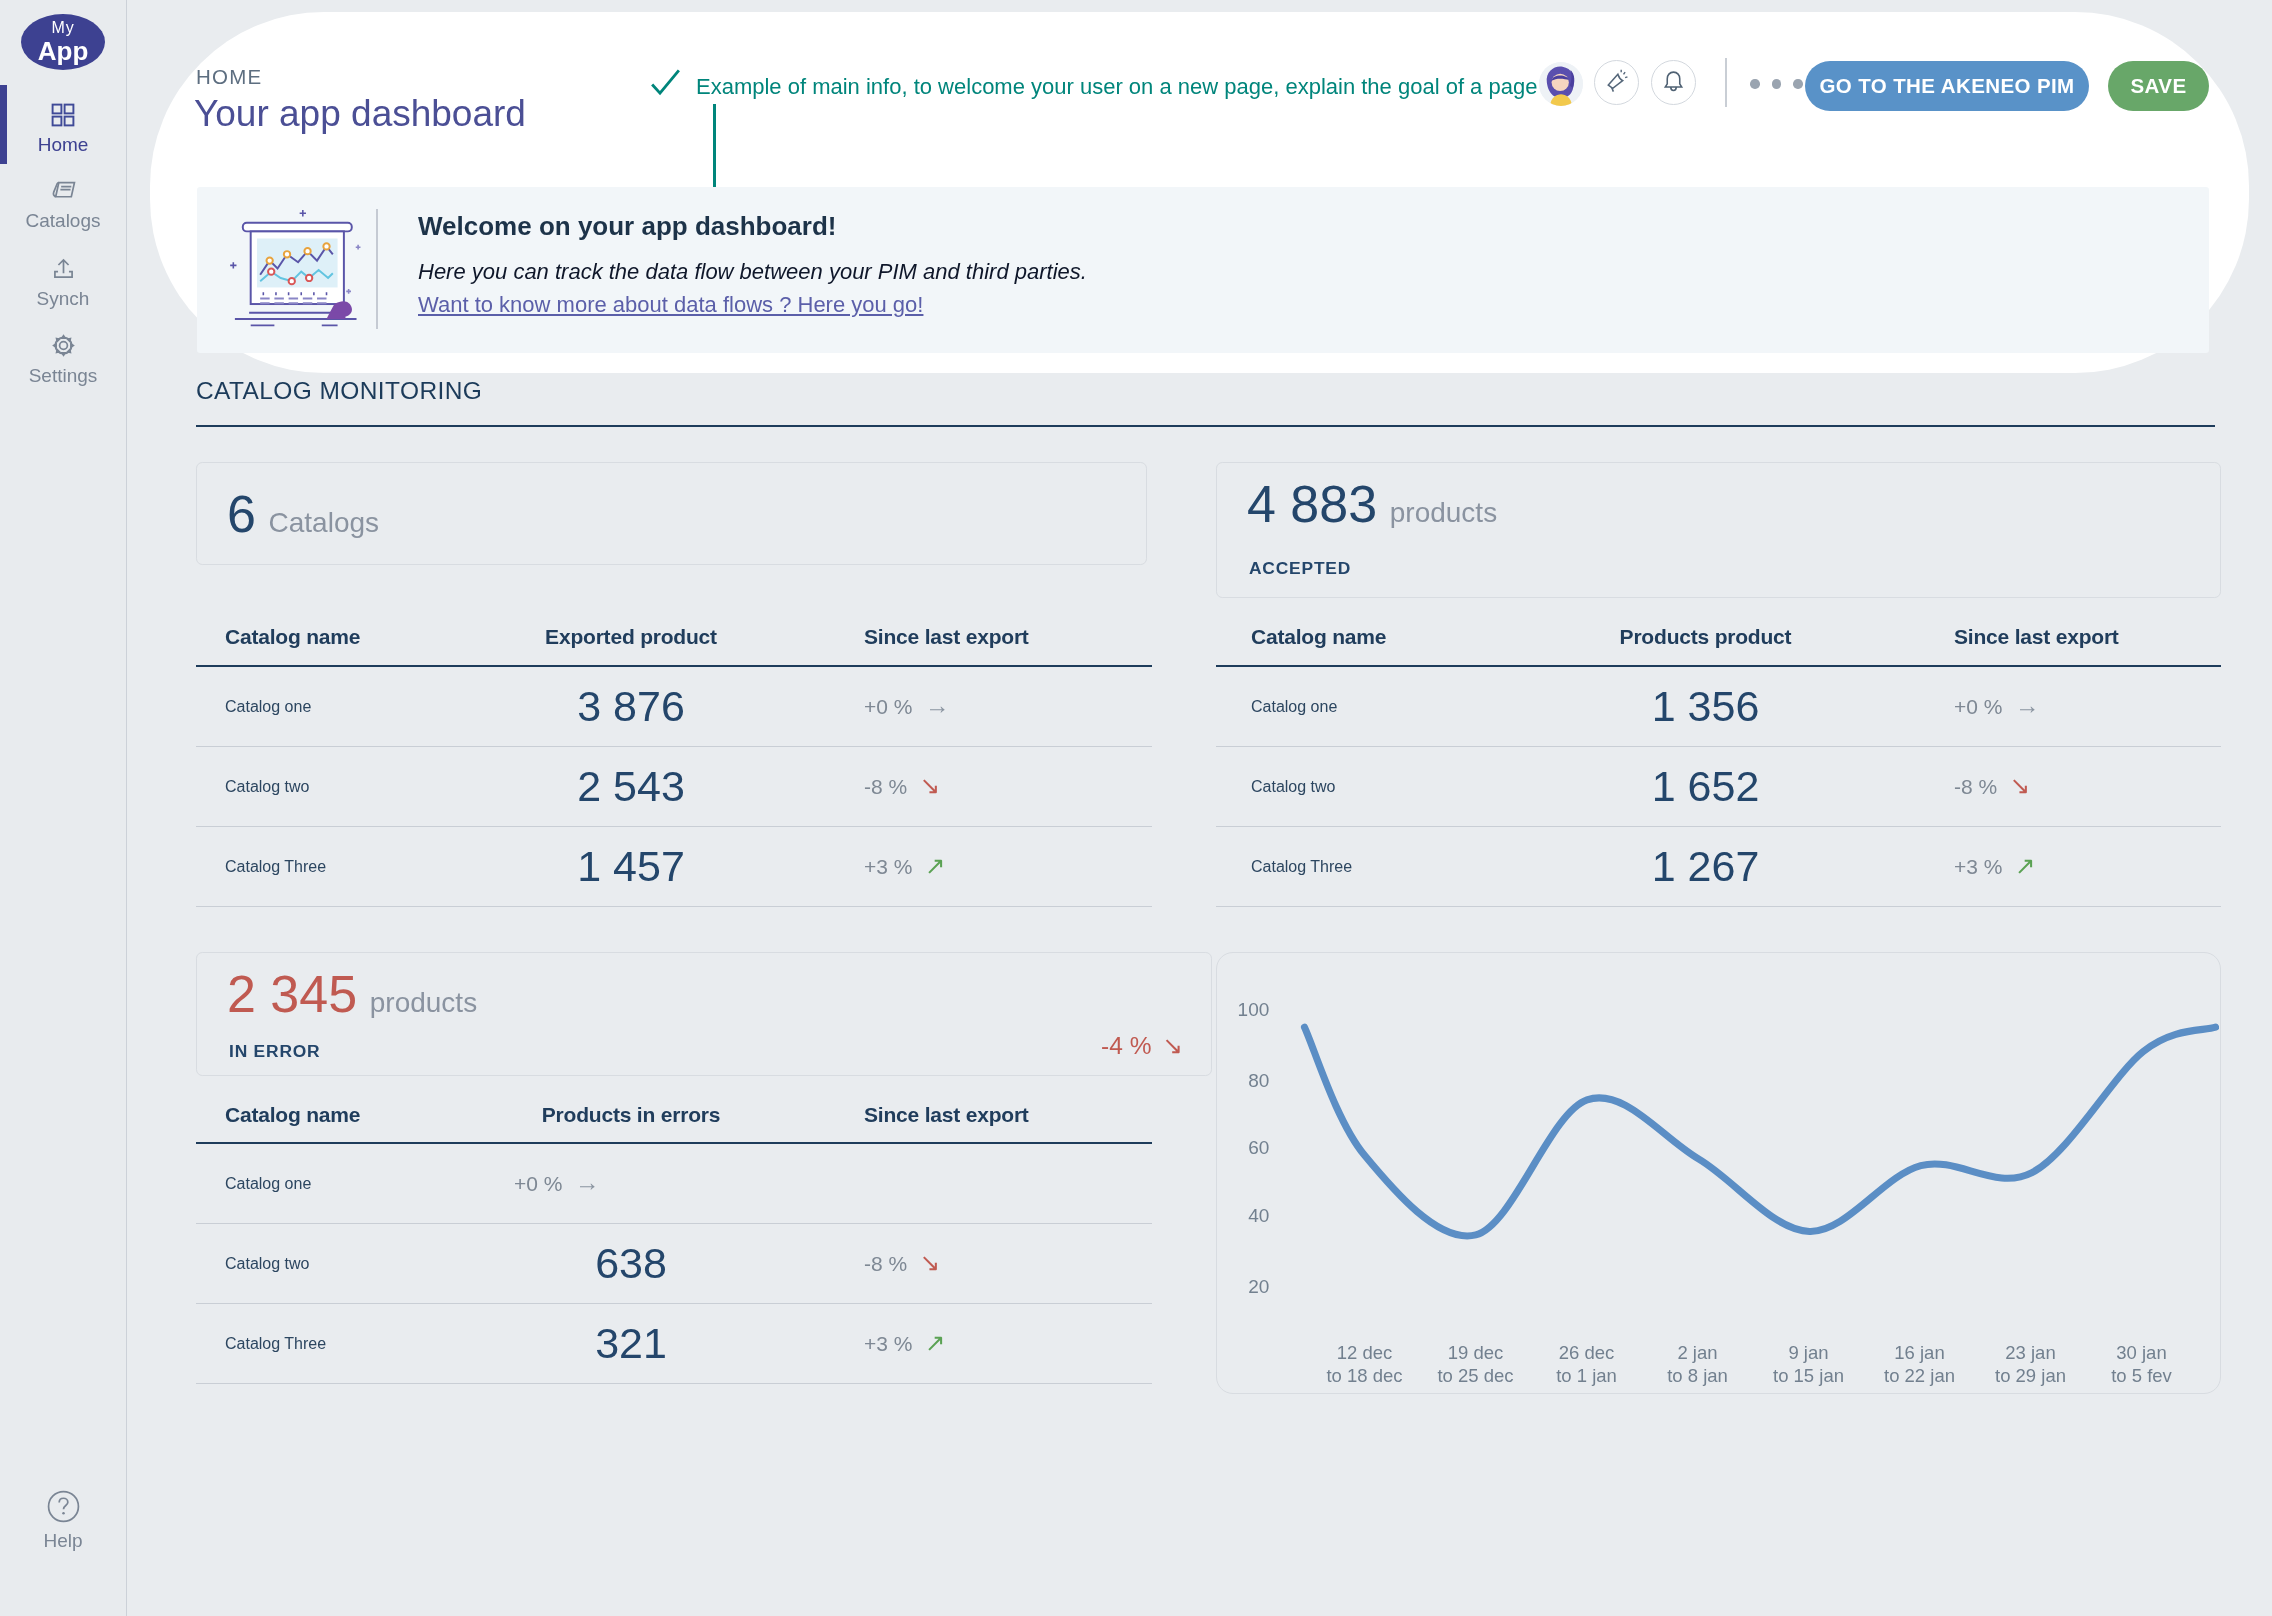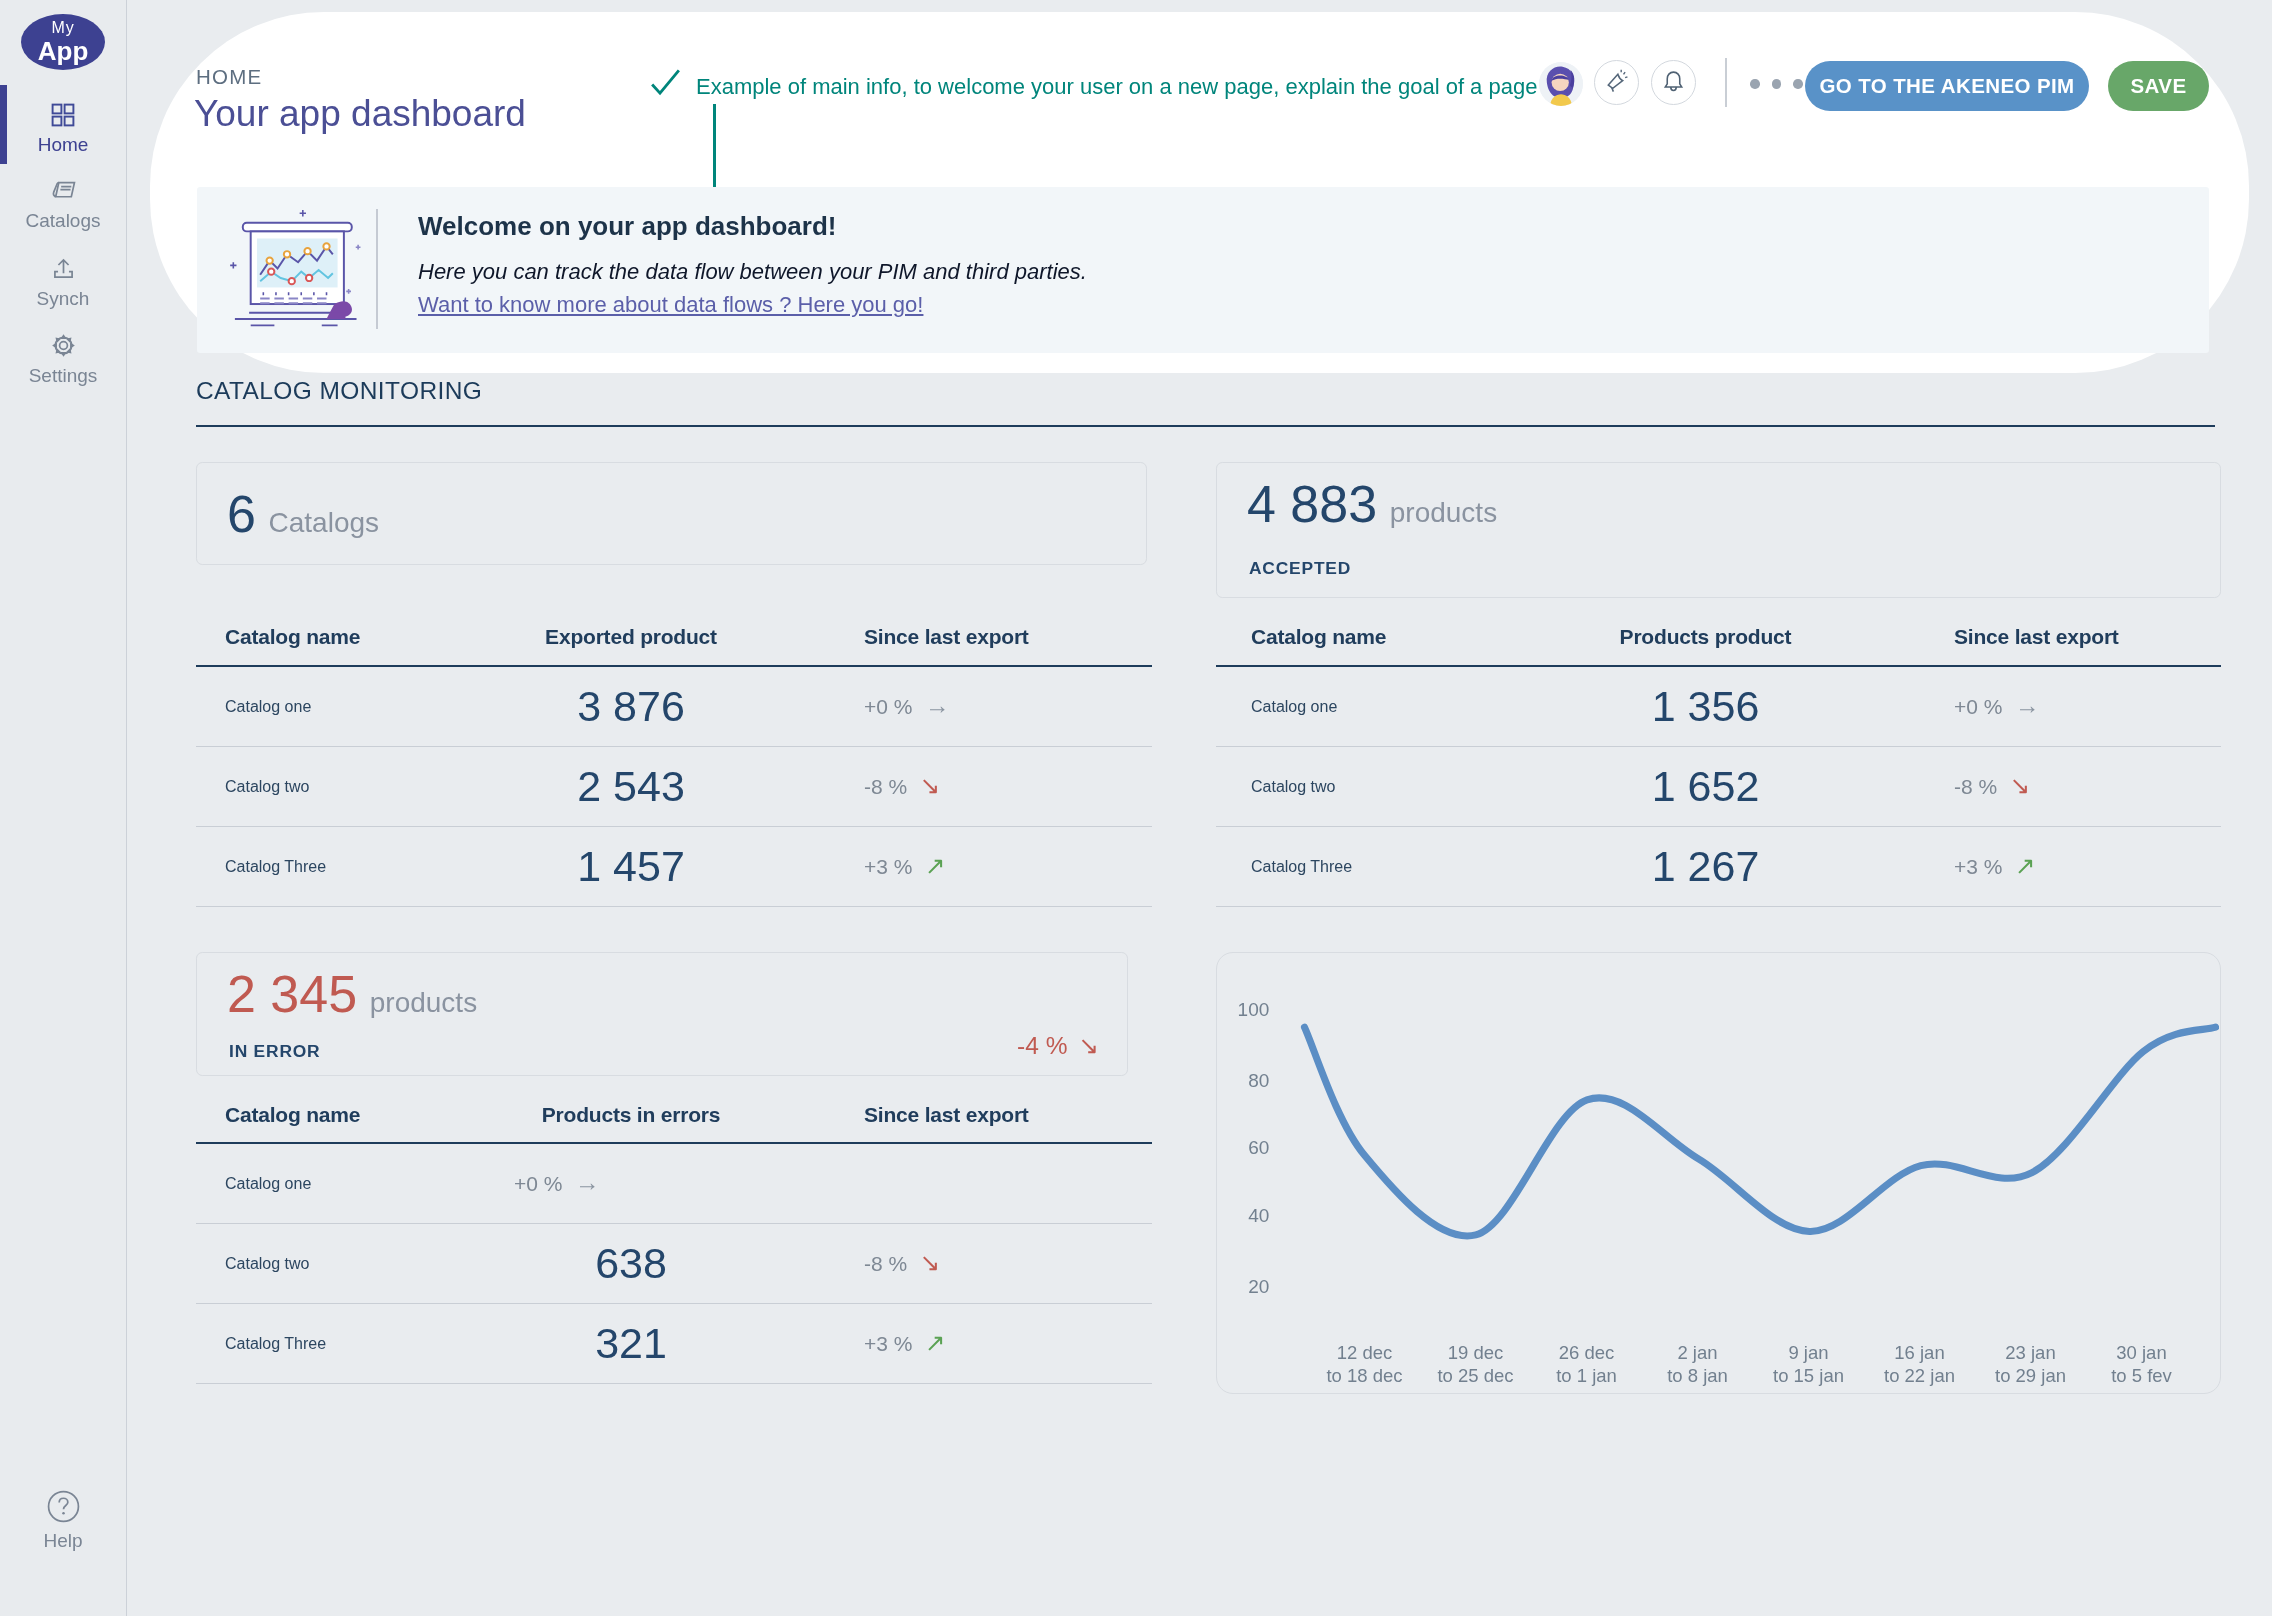--- a/index.html
+++ b/index.html
@@ -50,21 +50,21 @@
   .banner-link{position:absolute;left:418px;top:292px;font-size:22px;color:#5b5fa9;text-decoration:underline;cursor:pointer;}
 
   
   .section-title{position:absolute;left:196px;top:377px;font-size:24.5px;letter-spacing:0.4px;color:#1c3b5a;}
   .section-rule{position:absolute;left:196px;top:425px;width:2019px;height:2.4px;background:#1e3c5b;}
 
   
   .card{position:absolute;border:1.6px solid #d8dce1;border-radius:6.3px;box-sizing:border-box;}
   .card-catalogs{left:196px;top:462px;width:951px;height:103px;}
   .card-accepted{left:1216px;top:462px;width:1005px;height:136px;}
-  .card-errors{left:196px;top:952px;width:932px;height:124px;}
+  .card-errors{left:196px;top:952px;width:1016px;height:124px;}
   .card-chart{left:1216px;top:952px;width:1005px;height:442px;border-radius:17px;}
   .big-row{position:absolute;left:30px;top:11px;display:flex;align-items:baseline;gap:12.6px;}
   .card-catalogs .big-row{top:20.5px;}
   .big-num{font-size:52px;color:#24466b;}
   .big-num.red{color:#c05a51;}
   .big-label{font-size:28px;color:#8a93a0;}
   .status-label{position:absolute;left:32px;font-size:17.4px;font-weight:bold;letter-spacing:0.8px;color:#24466b;}
   .card-accepted .status-label{top:95px;}
   .card-errors .status-label{top:88px;}
   .card-trend{position:absolute;right:28px;top:79px;font-size:24.5px;color:#c05a51;display:flex;align-items:center;gap:11px;}

